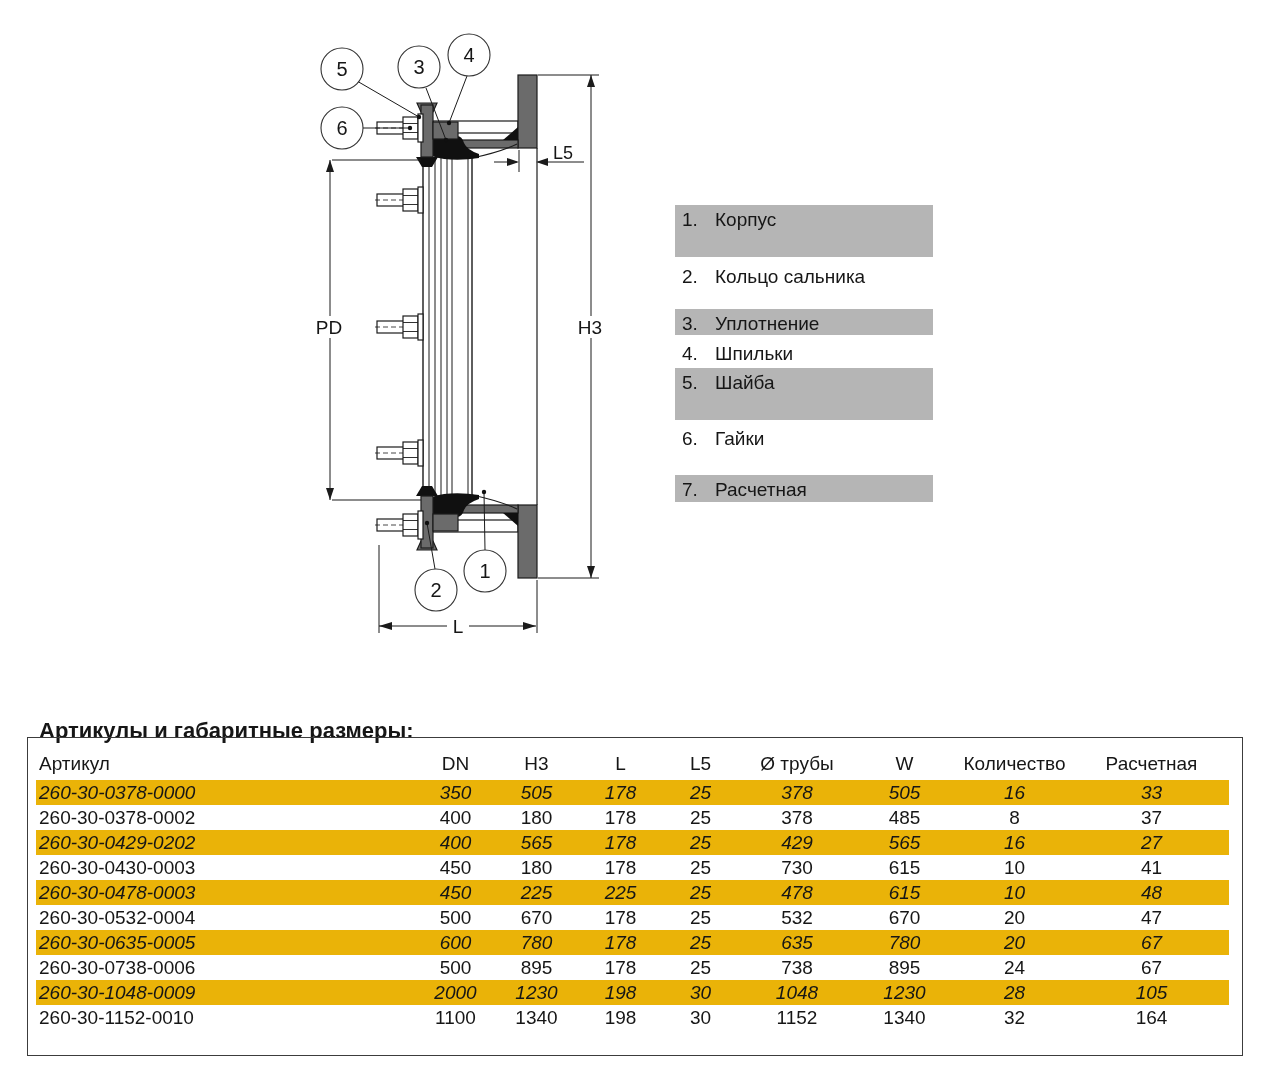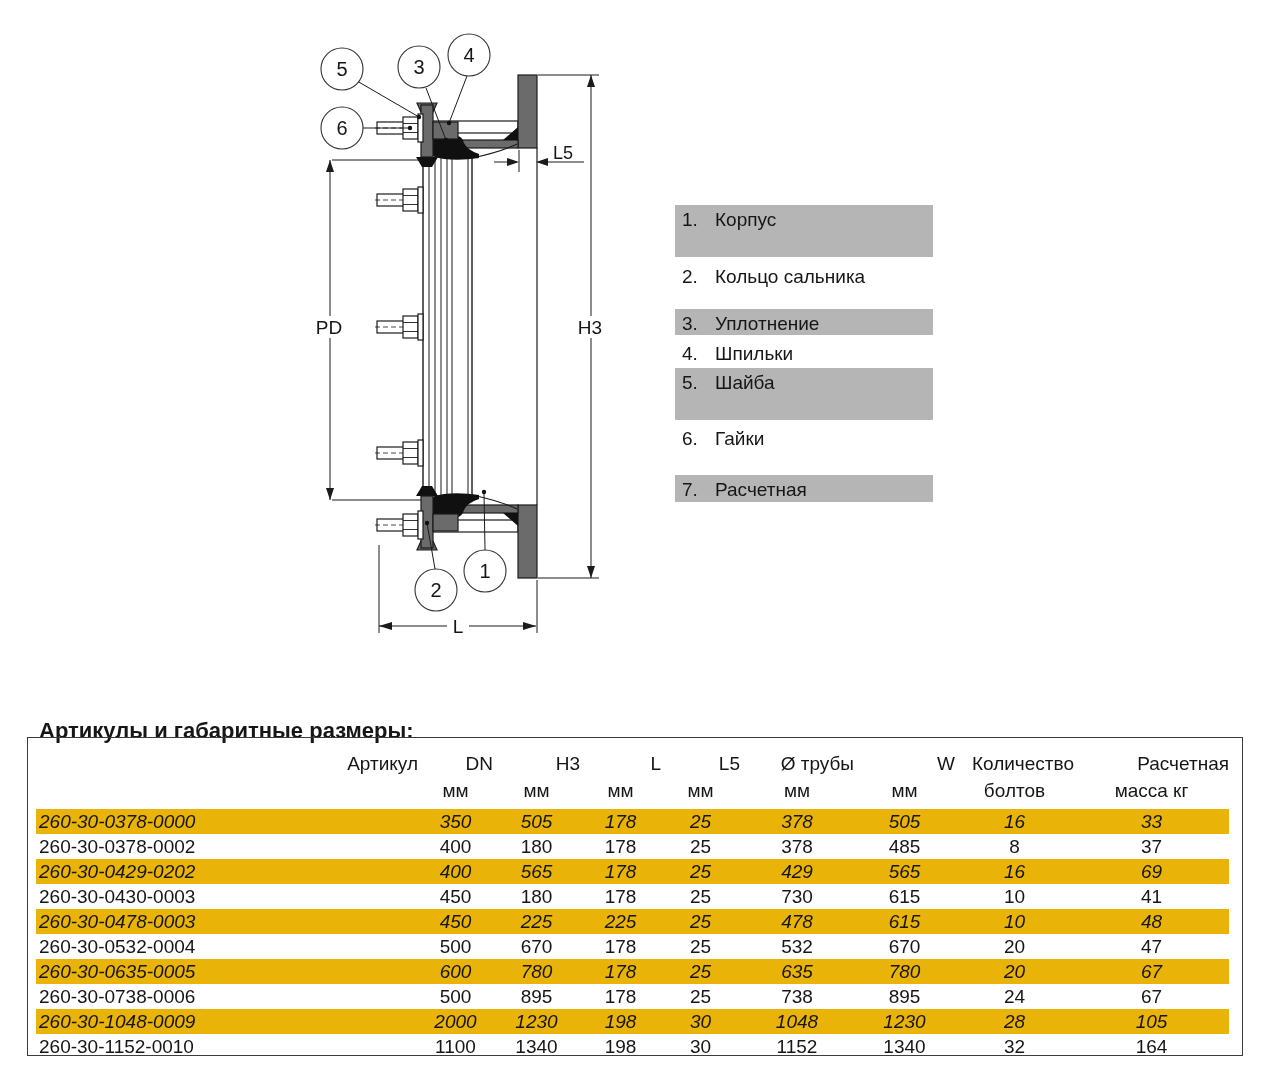--- a/index.html
+++ b/index.html
@@ -26,21 +26,21 @@
   
   .section-title{position:absolute;left:23px;top:702px;margin:16px;
     font-size:22px;font-weight:bold;letter-spacing:0;}
 
   
   .table-frame{position:absolute;left:27px;top:737px;width:1216px;height:319px;
     border:1px solid #3c3c3c;box-sizing:border-box;}
   table.dims{border-collapse:collapse;table-layout:fixed;width:1193px;
     margin-left:8px;font-size:19px;}
   table.dims th{font-weight:normal;vertical-align:bottom;padding:0 0 5px 0;}
-  table.dims thead tr.titles th{height:37px;text-align:right;}
+  table.dims thead tr.titles th{height:37px;}
   table.dims thead tr.units th{height:20px;padding-bottom:7px;}
   table.dims td{height:25px;padding:0;text-align:center;white-space:nowrap;
     overflow:hidden;line-height:25px;}
   table.dims .c0{text-align:left;padding-left:3px;}
   table.dims th.c0{text-align:left;padding-left:3px;}
   table.dims tr.shade td{background:#eab308;font-style:italic;}
 </style>
 </head>
 <body>
 
@@ -268,31 +268,20 @@
         <th class="c0">Артикул</th>
         <th>DN</th>
         <th>H3</th>
         <th>L</th>
         <th>L5</th>
         <th>Ø трубы</th>
         <th>W</th>
         <th>Количество</th>
         <th>Расчетная</th>
       </tr>
-      <tr class="units">
-        <th class="c0"></th>
-        <th>мм</th>
-        <th>мм</th>
-        <th>мм</th>
-        <th>мм</th>
-        <th>мм</th>
-        <th>мм</th>
-        <th>болтов</th>
-        <th>масса кг</th>
-      </tr>
     </thead>
     <tbody>
       <tr class="shade">
         <td class="c0">260-30-0378-0000</td>
         <td>350</td>
         <td>505</td>
         <td>178</td>
         <td>25</td>
         <td>378</td>
         <td>505</td>
@@ -312,21 +301,21 @@
       </tr>
       <tr class="shade">
         <td class="c0">260-30-0429-0202</td>
         <td>400</td>
         <td>565</td>
         <td>178</td>
         <td>25</td>
         <td>429</td>
         <td>565</td>
         <td>16</td>
-        <td>69</td>
+        <td>27</td>
       </tr>
       <tr>
         <td class="c0">260-30-0430-0003</td>
         <td>450</td>
         <td>180</td>
         <td>178</td>
         <td>25</td>
         <td>730</td>
         <td>615</td>
         <td>10</td>

